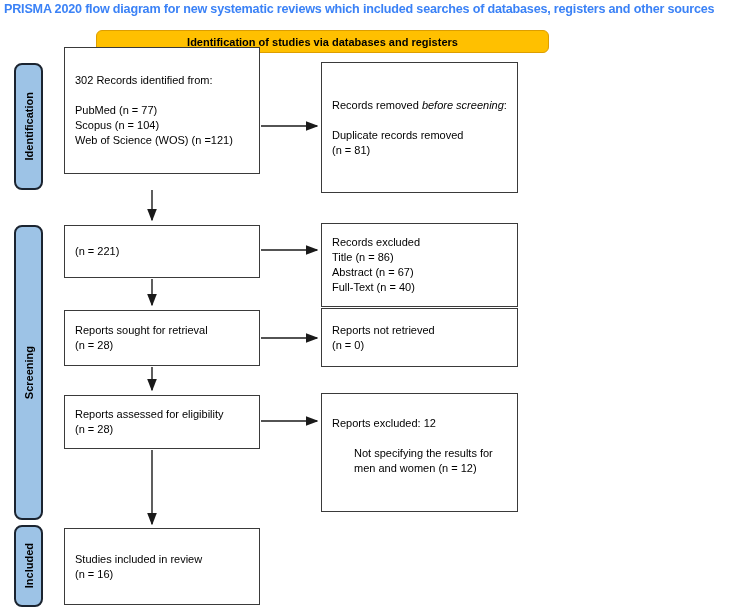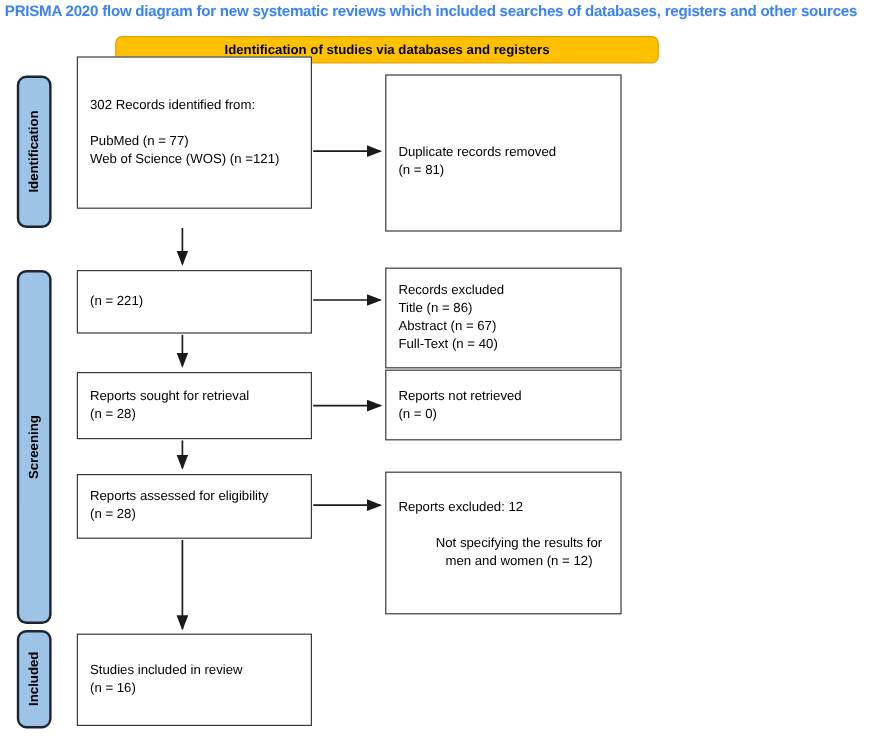--- a/index.html
+++ b/index.html
@@ -30,21 +30,21 @@
   }
   .fbox {
     position:absolute; background:#fff; border:1.5px solid #3a3a3a;
     box-sizing:border-box; color:#000;
     font-size:11px; line-height:15px;
     display:flex; flex-direction:column; justify-content:center;
     padding:5px 6px 5px 10px;
   }
   .fbox.top-align { justify-content:flex-start; }
   .gap { height:15px; }
-  .indent { margin-left:22px;text-align:center; }
+  .indent { margin-left:22px; }
   .arrow-layer { position:absolute; left:0; top:0; pointer-events:none; }
   .arrow-layer line { stroke:#1a1a1a; stroke-width:1.4; }
 </style>
 </head>
 <body>
 
 <div class="canvas">
 
   <div class="main-title">PRISMA 2020 flow diagram for new systematic reviews which included searches of databases, registers and other sources</div>
 
@@ -59,20 +59,21 @@
     <span>Screening</span>
   </div>
   <div class="side" style="top:525px; height:82px;">
     <span>Included</span>
   </div>
 
   <div class="fbox" style="left:64px; top:47px; width:196px; height:127px;">
     <div>302 Records identified from:</div>
     <div class="gap"></div>
     <div>PubMed (n = 77)</div>
+    <div>Scopus (n = 104)</div>
     <div>Web of Science (WOS) (n =121)</div>
   </div>
 
   <div class="fbox" style="left:64px; top:225px; width:196px; height:53px;">
     <div>(n = 221)</div>
   </div>
 
   <div class="fbox" style="left:64px; top:310px; width:196px; height:56px;">
     <div>Reports sought for retrieval</div>
     <div>(n = 28)</div>
@@ -82,20 +83,21 @@
     <div>Reports assessed for eligibility</div>
     <div>(n = 28)</div>
   </div>
 
   <div class="fbox" style="left:64px; top:528px; width:196px; height:77px;">
     <div>Studies included in review</div>
     <div>(n = 16)</div>
   </div>
 
   <div class="fbox" style="left:321px; top:62px; width:197px; height:131px;">
+    <div><span>Records removed </span><em>before screening</em><span>:</span></div>
     <div class="gap"></div>
     <div>Duplicate records removed</div>
     <div>(n = 81)</div>
   </div>
 
   <div class="fbox" style="left:321px; top:223px; width:197px; height:84px;">
     <div>Records excluded</div>
     <div>Title (n = 86)</div>
     <div>Abstract (n = 67)</div>
     <div>Full-Text (n = 40)</div>

